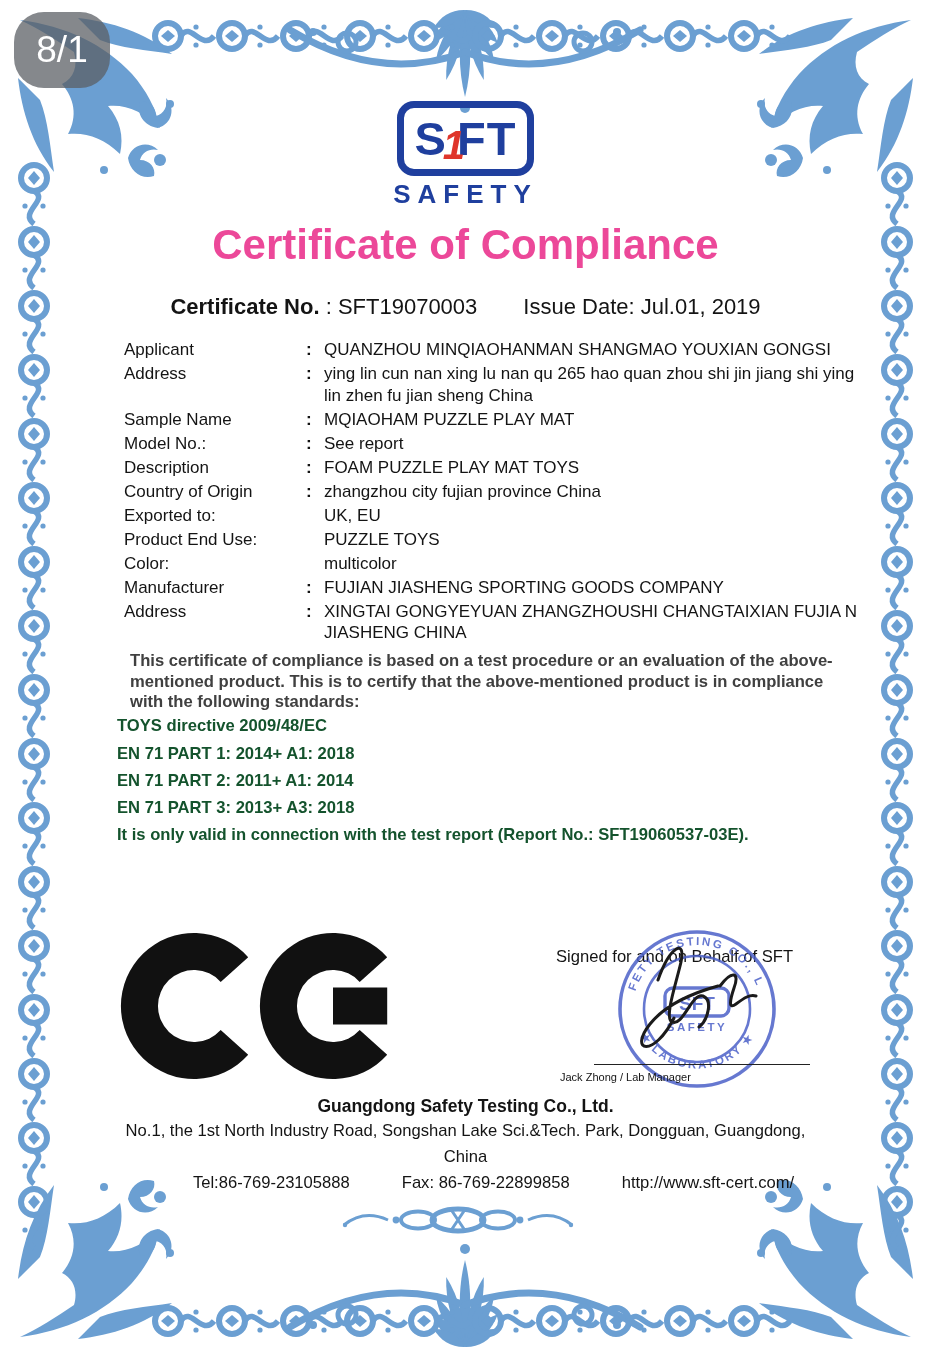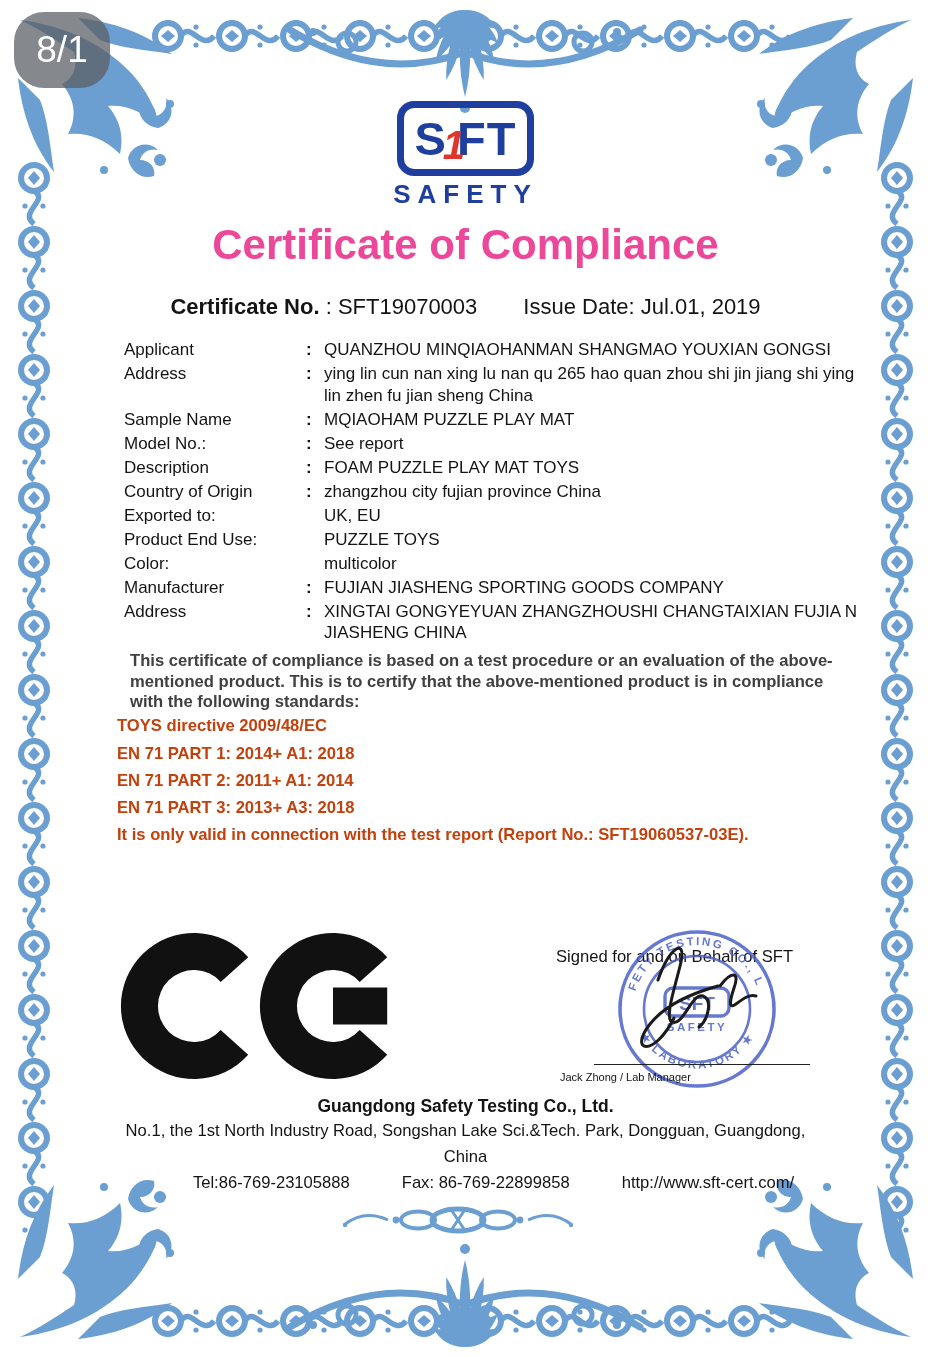--- a/index.html
+++ b/index.html
@@ -32,21 +32,21 @@
 
   .fields{position:absolute;left:88px;top:339px;width:772px;z-index:5;
       display:grid;grid-template-columns:218px 18px 1fr;column-gap:0;row-gap:2.5px;
       font-size:17px;line-height:21.5px;}
   .f-label{font-weight:400;margin-left:36px;}
   .f-colon{font-weight:700;}
 
   .statement{position:absolute;left:117px;top:651px;width:704px;z-index:5;
       font-size:16.6px;font-weight:700;line-height:20.5px;color:#404040;margin-left:13px;}
   .standard{position:absolute;left:117px;width:704px;z-index:5;
-      font-size:16.6px;font-weight:700;color:#c2410c;}
+      font-size:16.6px;font-weight:700;color:#14532d;}
 
   .ce-svg{position:absolute;left:120px;top:932px;z-index:5;}
 
   .signed-for{position:absolute;left:556px;top:947px;width:300px;
       font-size:16.6px;z-index:6;}
   .stamp-svg{position:absolute;left:612px;top:924px;z-index:7;opacity:0.84;}
   .scrawl-svg{position:absolute;left:600px;top:930px;z-index:8;}
   .sig-line{position:absolute;left:594px;top:1064px;width:216px;height:0;
       border-top:1.6px solid #222;z-index:9;}
   .signatory{position:absolute;left:560px;top:1071px;width:290px;text-align:left;

